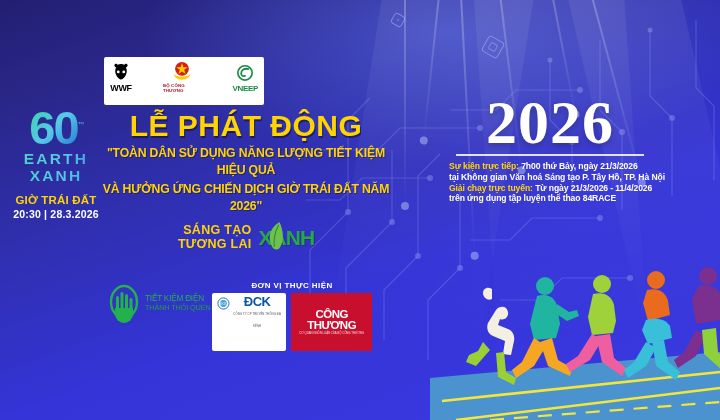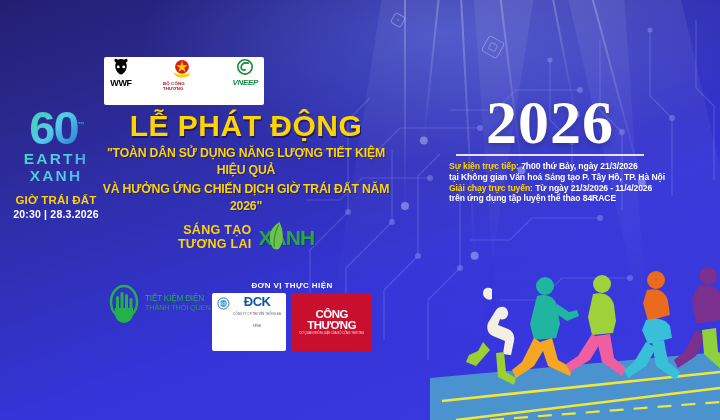--- a/index.html
+++ b/index.html
@@ -33,25 +33,25 @@
     background:linear-gradient(135deg,#2fb8a4 0%, #3fd1b5 25%, #56c9e8 50%, #2a7fd4 78%, #1d4fb8 100%);
     -webkit-background-clip:text;background-clip:text;color:transparent;}
   .eh-tm{font-size:7px;vertical-align:super;}
   .eh-word{font-size:15.5px;font-weight:bold;letter-spacing:2.2px;line-height:15px;margin-top:2px;
     background:linear-gradient(120deg,#45d8bd,#58c6e6 60%,#2e86d8);
     -webkit-background-clip:text;background-clip:text;color:transparent;}
   .eh-vn{color:#ffd400;font-weight:bold;font-size:11.5px;letter-spacing:.2px;margin-top:11px;}
   .eh-time{color:#ffffff;font-weight:bold;font-size:10.5px;letter-spacing:.2px;margin-top:2px;}
   
   .logostrip{position:absolute;left:104px;top:57px;width:160px;height:48px;background:#fff;
-    border-radius:2px;display:flex;align-items:flex-start;justify-content:space-around;padding:0 6px;gap:31px;}
+    border-radius:2px;display:flex;align-items:flex-end;justify-content:space-around;padding:12px 6px;gap:31px;}
   .lg{display:flex;flex-direction:column;align-items:center;justify-content:center;}
   .lg-cap{font-size:4.4px;font-weight:bold;color:#b3121b;margin-top:1px;letter-spacing:.1px;}
   .lg-wwf{font-size:9px;font-weight:bold;color:#000;letter-spacing:-.4px;line-height:9px;}
-  .lg-vneep{font-size:8px;font-weight:bold;color:#1a8a43;letter-spacing:-.3px;line-height:8px;font-style:italic;}
+  .lg-vneep{font-size:8px;font-weight:bold;color:#1a8a43;letter-spacing:-.3px;line-height:8px;}
   
   .headline{position:absolute;left:86px;top:110px;width:320px;text-align:center;}
   .h-main{color:#ffd400;font-weight:bold;font-size:30px;line-height:32px;letter-spacing:.5px;
     text-shadow:1px 2px 0 rgba(10,10,60,.55);}
   .h-quote{color:#ffd400;font-weight:bold;font-size:13.2px;line-height:16.5px;letter-spacing:-.2px;
     transform:scaleX(.93);transform-origin:center;margin-top:3px;
     text-shadow:1px 1px 0 rgba(10,10,60,.45);}
   .slogan{margin-top:9px;display:flex;justify-content:center;gap:7px;}
   .slg-left{color:#ffd400;font-weight:bold;font-size:12.5px;line-height:14px;text-align:right;letter-spacing:.3px;}
   .slg-xanh{position:relative;color:#27a844;font-weight:bold;font-size:21px;line-height:30px;letter-spacing:-1px;

